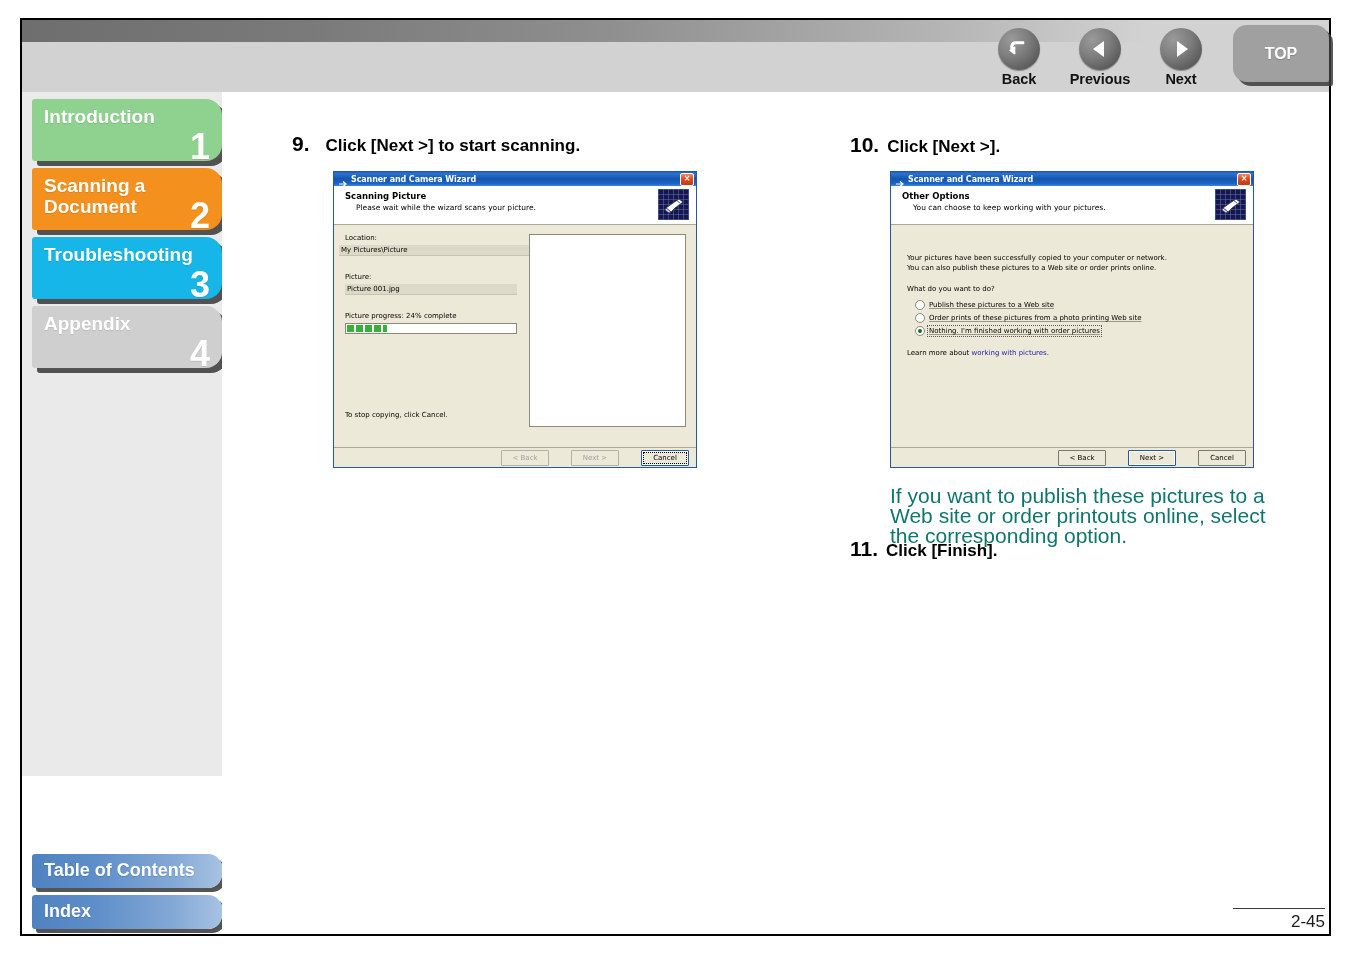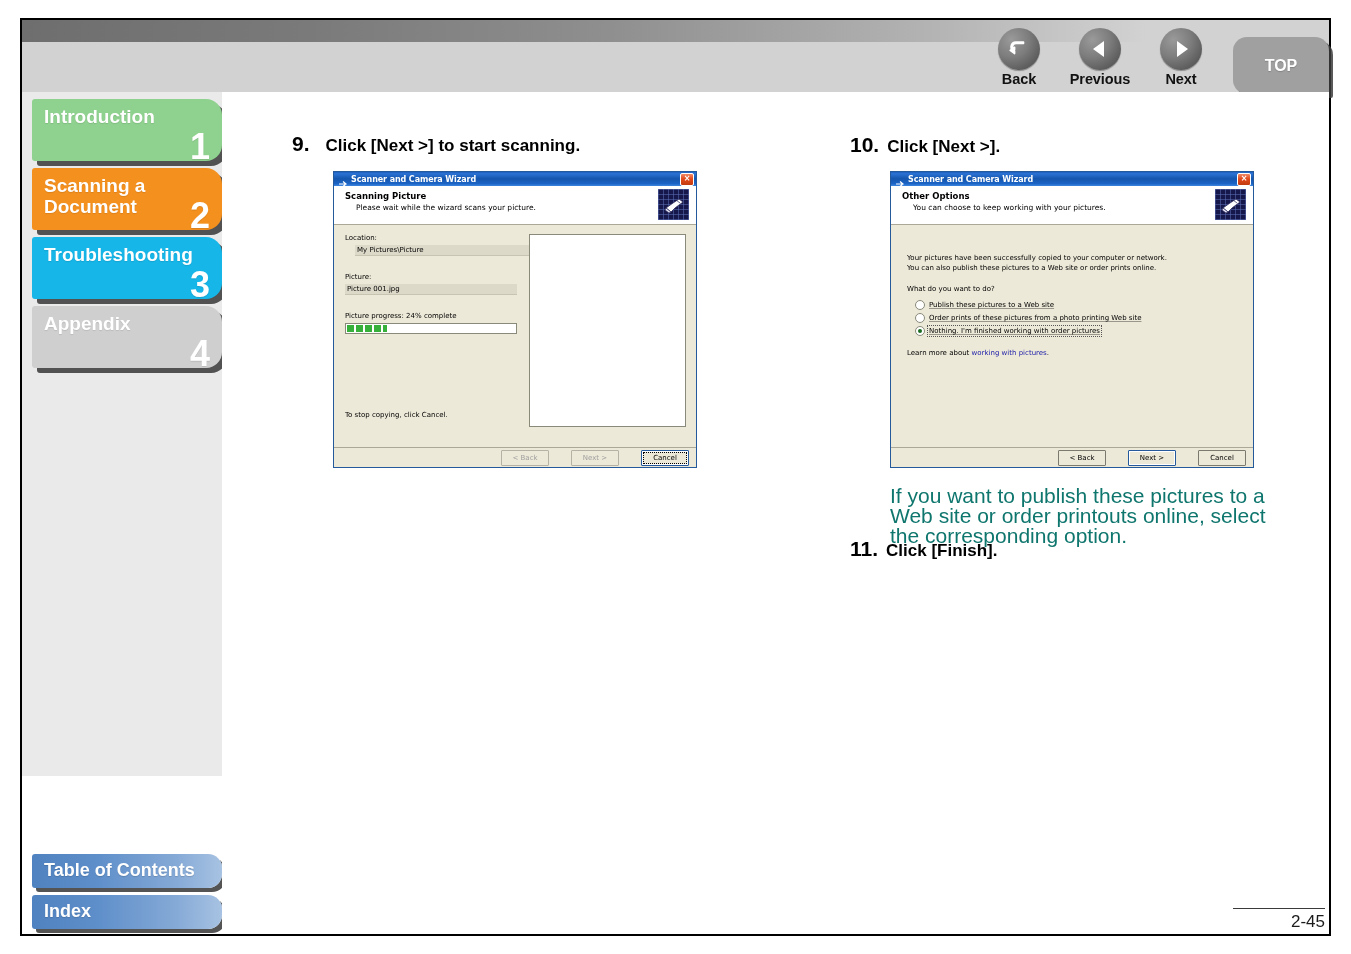--- a/index.html
+++ b/index.html
@@ -100,21 +100,20 @@
     background: #a0a0a0;
     border-top-left-radius: 14px;
     border-top-right-radius: 14px;
     border-bottom-left-radius: 14px;
     border-bottom-right-radius: 2px;
     box-shadow: 4px 4px 0 rgba(60,60,60,0.85);
     display: flex;
     align-items: center;
     justify-content: center;
     cursor: pointer;
-    margin-top: 12px;
   }
   .top-tab span {
     color: #ffffff;
     font-weight: bold;
     font-size: 16px;
     text-shadow: 0 1px 1px rgba(0,0,0,0.18);
   }
 
   
   .sidebar {
@@ -531,21 +530,21 @@
             <path d="M4 15 L11 10 L17 6 L21 9 L13 15 L9 19 Z" fill="#ffffff" stroke="#2a2a5a" stroke-width="0.8"></path>
             <path d="M4 15 L9 19 L7 20 L3 17 Z" fill="#e8e8f8" stroke="#2a2a5a" stroke-width="0.7"></path>
             <path d="M14 7 L18 10" stroke="#2a2a5a" stroke-width="0.7"></path>
           </svg>
         </div>
       </div>
 
       <div class="dlg-body" style="height:242px;">
 
         <div class="fld-label" style="left:11px; top:9px;">Location:</div>
-        <div class="fld-box" style="left:21px; top:20px; width:200px;">My Pictures\Picture</div>
+        <div class="fld-box" style="left:5px; top:20px; width:200px;">My Pictures\Picture</div>
 
         <div class="fld-label" style="left:11px; top:48px;">Picture:</div>
         <div class="fld-box" style="left:11px; top:59px; width:172px;">Picture 001.jpg</div>
 
         <div class="fld-label" style="left:11px; top:87px;">Picture progress: 24% complete</div>
         <div class="prog-outer" style="left:11px; top:98px; width:172px;">
           <div class="prog-fill" id="scan-progress-fill" style="width: 24%;"></div>
         </div>
 
         <div class="preview-pane" style="left:195px; top:9px; width:157px; height:193px;"></div>

